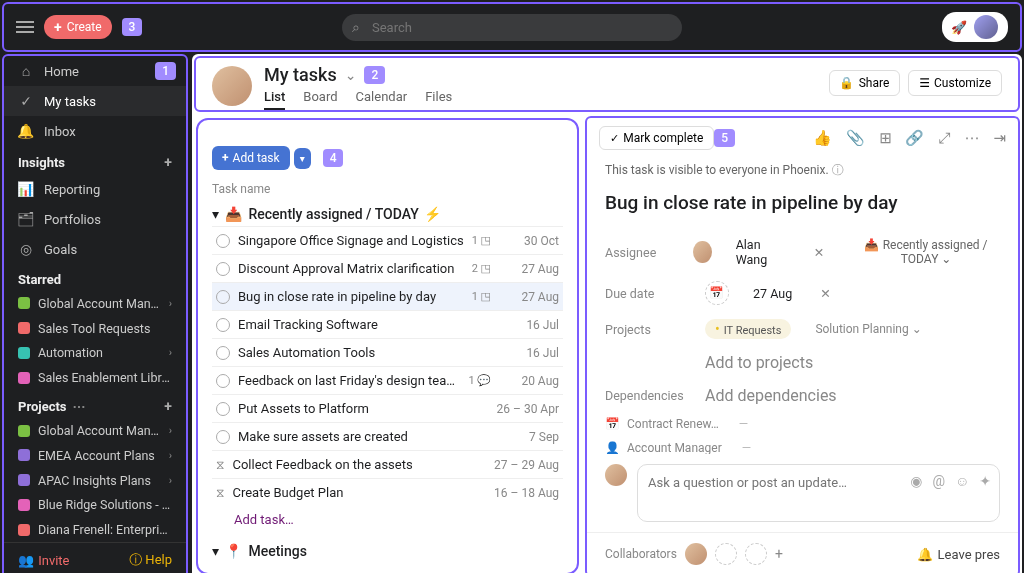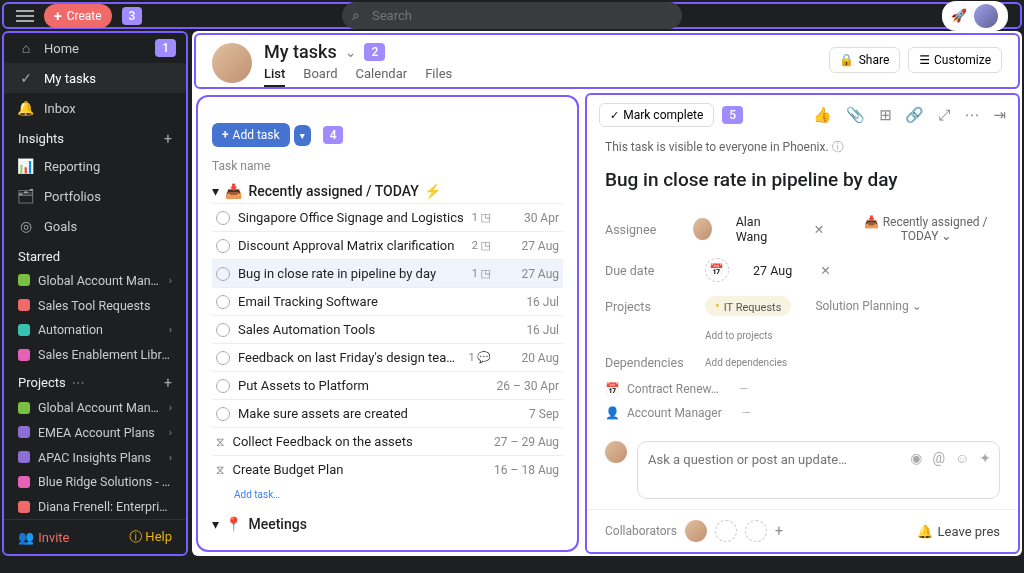--- a/index.html
+++ b/index.html
@@ -1,34 +1,34 @@
 <!DOCTYPE html>
 <html><head>
 <meta charset="utf-8">
 <style>
 *{margin:0;padding:0;box-sizing:border-box;font-family:-apple-system,BlinkMacSystemFont,"Segoe UI",Roboto,sans-serif}
 body{background:#1e1f21;width:1024px;height:573px;overflow:hidden;font-size:13px;color:#1e1f21}
-.topbar{height:27px;background:#1e1f21;display:flex;align-items:center;padding:0 12px;border:2px solid #7b5cff;border-radius:6px;margin:2px;gap:10px;position:relative}
+.topbar{height:50px;background:#1e1f21;display:flex;align-items:center;padding:0 12px;border:2px solid #7b5cff;border-radius:6px;margin:2px;gap:10px;position:relative}
 .hamburger{width:18px;display:flex;flex-direction:column;gap:3px;cursor:pointer}
 .hamburger span{height:2px;background:#aaa}
 .create-btn{background:#f06a6a;color:#fff;border:none;border-radius:14px;padding:4px 10px;font-size:12px;display:flex;align-items:center;gap:5px;cursor:pointer}
 .create-btn:before{content:"+";font-size:14px;font-weight:bold}
 .numtag{background:#a18cff;color:#fff;padding:2px 7px;border-radius:4px;font-size:12px;font-weight:500}
 .search-wrap{position:absolute;left:50%;transform:translateX(-50%);width:340px}
 .search-wrap input{width:100%;background:#3a3b3d;border:none;border-radius:16px;padding:6px 12px 6px 30px;color:#ccc;font-size:13px}
 .search-wrap:before{content:"⌕";position:absolute;left:10px;top:5px;color:#888;font-size:14px}
 .top-right{margin-left:auto;display:flex;align-items:center;gap:8px}
 .avatar-top{width:24px;height:24px;border-radius:50%;background:linear-gradient(135deg,#a0a0f0,#606090)}
 .rocket-pill{background:#fff;border-radius:14px;padding:3px 10px;display:flex;align-items:center;gap:6px}
 .main-flex{display:flex;height:525px;gap:4px;padding:0 2px}
 .sidebar{width:186px;background:#1e1f21;color:#ccc;display:flex;flex-direction:column;border:2px solid #7b5cff;border-radius:6px;overflow-y:auto;padding-bottom:0}
 .side-item{display:flex;align-items:center;gap:10px;padding:7px 14px;font-size:13px;cursor:pointer}
 .side-item.active{color:#fff;background:#2a2b2d}
 .side-ico{width:16px;height:16px;display:inline-flex;align-items:center;justify-content:center;font-size:14px;color:#aaa}
-.side-section{padding:8px 14px 4px;font-size:13px;color:#eee;font-weight:400;display:flex;align-items:flex-start;gap:6px}
+.side-section{padding:8px 14px 4px;font-size:13px;color:#eee;font-weight:700;display:flex;align-items:flex-end;gap:6px}
 .side-section .plus{margin-left:auto;color:#aaa;font-size:14px}
 .project-item{display:flex;align-items:center;gap:8px;padding:6px 14px;font-size:12.5px;cursor:pointer;white-space:nowrap;overflow:hidden}
 .project-square{width:12px;height:12px;border-radius:3px;flex-shrink:0}
 .project-item .chev{margin-left:auto;color:#888;font-size:11px}
 .project-item span.txt{overflow:hidden;text-overflow:ellipsis}
 .side-footer{margin-top:auto;display:flex;align-items:center;border-top:1px solid #333;padding:8px 14px;gap:6px}
 .invite-btn{color:#f06a6a;font-size:13px;display:flex;gap:4px;align-items:center}
 
 .content{flex:1;background:#fff;border-radius:6px;display:flex;flex-direction:column;overflow:hidden}
 .content-header{border:2px solid #7b5cff;border-radius:6px;margin:2px;padding:6px 16px 0;display:flex;align-items:flex-start;gap:12px}
@@ -48,42 +48,42 @@
 .dropdown-arrow{background:#4573d2;color:#fff;border:none;border-radius:6px;padding:5px 6px;font-size:10px;cursor:pointer}
 .col-head{color:#888;font-size:12px;margin:12px 0 6px}
 .section-row{display:flex;align-items:center;gap:6px;font-size:14px;font-weight:500;margin:10px 0 4px;cursor:pointer}
 .task-row{display:flex;align-items:center;gap:8px;padding:6px 4px;border-top:1px solid #eee;font-size:13px}
 .task-row.selected{background:#eef3fc}
 .check-circle{width:14px;height:14px;border:1.5px solid #aaa;border-radius:50%;cursor:pointer;flex-shrink:0}
 .task-title{flex:1;white-space:nowrap;overflow:hidden;text-overflow:ellipsis}
 .task-meta{color:#888;font-size:11px;display:flex;align-items:center;gap:3px}
 .task-date{color:#888;font-size:12px;min-width:60px;text-align:right}
 .hourglass{font-size:12px;color:#888}
-.addsub{color:#3b82f6;font-size:10px;padding:6px 4px 6px 22px;cursor:pointer}
+.addsub{color:#701a75;font-size:13px;padding:6px 4px 6px 22px;cursor:pointer}
 
 .detail-col{width:435px;border:2px solid #7b5cff;border-radius:6px;margin:2px;display:flex;flex-direction:column;overflow:hidden}
-.detail-top{display:flex;align-items:center;padding:8px 12px;gap:8px}
+.detail-top{display:flex;align-items:center;padding:8px 12px;}
 .mark-complete{border:1px solid #ddd;background:#fff;border-radius:6px;padding:4px 10px;font-size:12px;display:flex;align-items:center;gap:4px;cursor:pointer}
 .mark-complete:before{content:"✓";font-size:11px}
 .detail-icons{margin-left:auto;display:flex;gap:14px;color:#888;font-size:15px}
 .detail-icons span{cursor:pointer}
 .detail-body{padding:4px 18px;overflow-y:auto;flex:1}
 .visibility-text{font-size:12px;color:#666;margin-bottom:12px}
 .task-big-title{font-size:19px;font-weight:500;margin-bottom:16px}
 .field-row{display:flex;align-items:center;padding:7px 0;font-size:12.5px}
 .field-label{width:100px;color:#888}
 .field-value{display:flex;align-items:center;gap:24px;color:#1e1f21}
 .mini-avatar{width:22px;height:22px;border-radius:50%;background:linear-gradient(135deg,#e0c0a0,#c09070)}
 .remove-x{color:#888;cursor:pointer;padding:0 4px}
 .section-chip{background:#fff;border:none;font-size:12px;color:#666;cursor:pointer}
 .cal-ico{width:24px;height:24px;border:1px dashed #ccc;border-radius:50%;display:flex;align-items:center;justify-content:center;font-size:12px;color:#888}
 .proj-chip{background:#f8f3e0;border-radius:10px;padding:2px 10px;font-size:11px;color:#555}
 .proj-chip:before{content:"•";color:#e8c020;margin-right:4px;font-size:14px}
 .sol-chip{font-size:12px;color:#888}
-.add-link{color:#888;font-size:10px;cursor:pointer}
+.add-link{color:#888;font-size:16px;cursor:pointer}
 .sub-field{display:flex;align-items:center;gap:8px;padding:5px 0;font-size:12px;color:#888}
 .sub-field .ico{width:14px;font-size:12px}
 .comment-area{display:flex;gap:10px;padding:10px 18px;align-items:flex-start}
 .comment-box{flex:1;border:1px solid #ddd;border-radius:10px;padding:10px;min-height:58px;position:relative}
 .comment-box input{border:none;width:100%;font-size:13px;outline:none}
 .comment-icons{position:absolute;right:8px;top:8px;display:flex;gap:10px;color:#aaa;font-size:14px}
 .detail-footer{display:flex;align-items:center;padding:10px 18px;border-top:1px solid #eee;font-size:12px;color:#888;gap:8px}
 .collab-avatar{width:22px;height:22px;border-radius:50%;border:1px dashed #ccc}
 .leave-btn{margin-left:auto;display:flex;align-items:center;gap:4px;font-size:13px;color:#444;cursor:pointer}
 </style>
@@ -232,21 +232,21 @@
           <span>📥</span>
           <span>Recently assigned / TODAY</span>
           <span>⚡</span>
         </div>
 
         <div id="task-rows">
             <div class="task-row">
               <span class="check-circle"></span>
               <span class="task-title">Singapore Office Signage and Logistics</span>
               <span class="task-meta">1 ◳</span>
-              <span class="task-date">30 Apr</span>
+              <span class="task-date">30 Oct</span>
             </div>
             <div class="task-row">
               <span class="check-circle"></span>
               <span class="task-title">Discount Approval Matrix clarification</span>
               <span class="task-meta">2 ◳</span>
               <span class="task-date">27 Aug</span>
             </div>
             <div class="task-row selected">
               <span class="check-circle"></span>
               <span class="task-title">Bug in close rate in pipeline by day</span>

